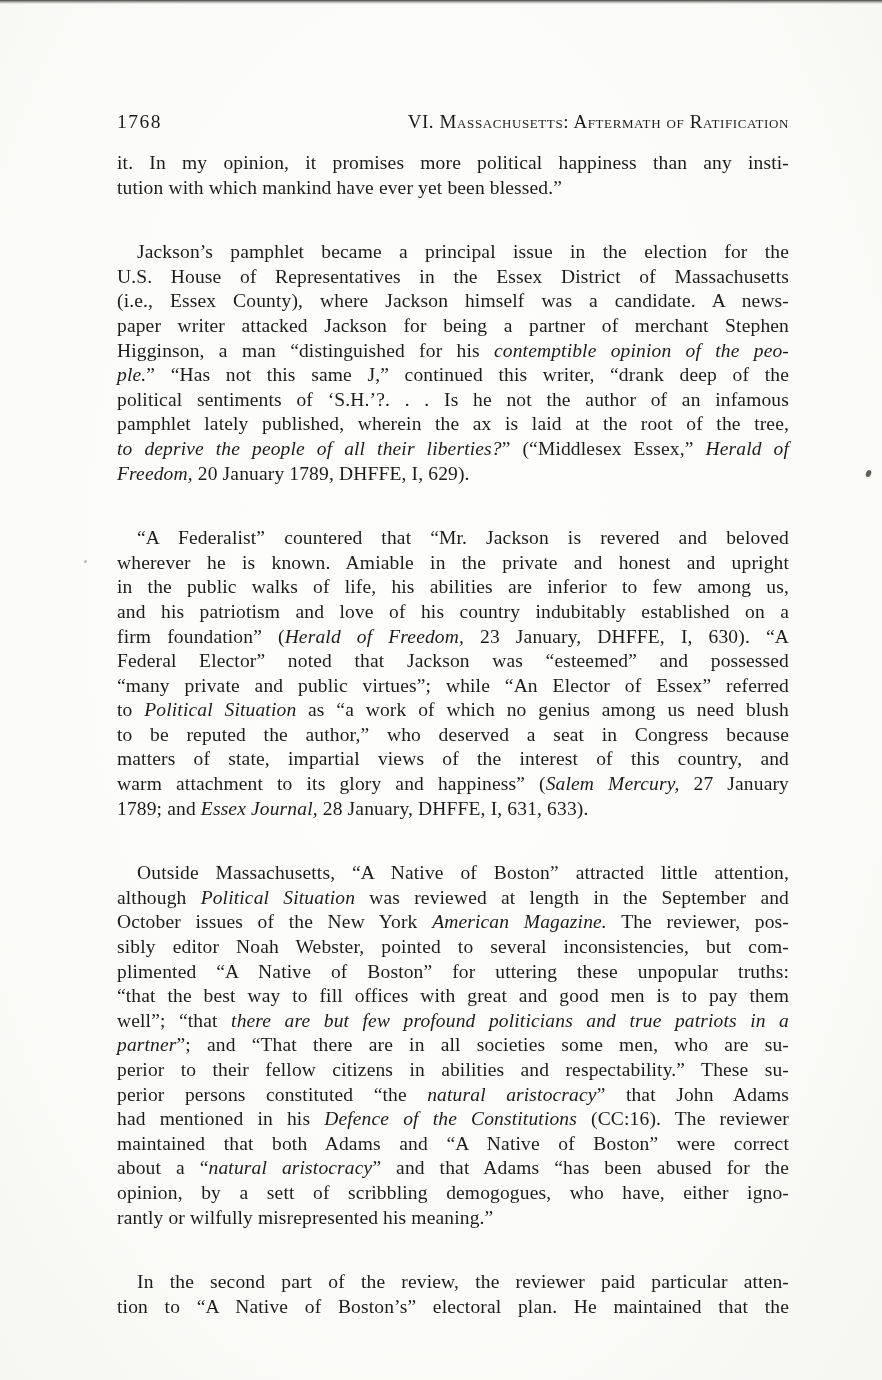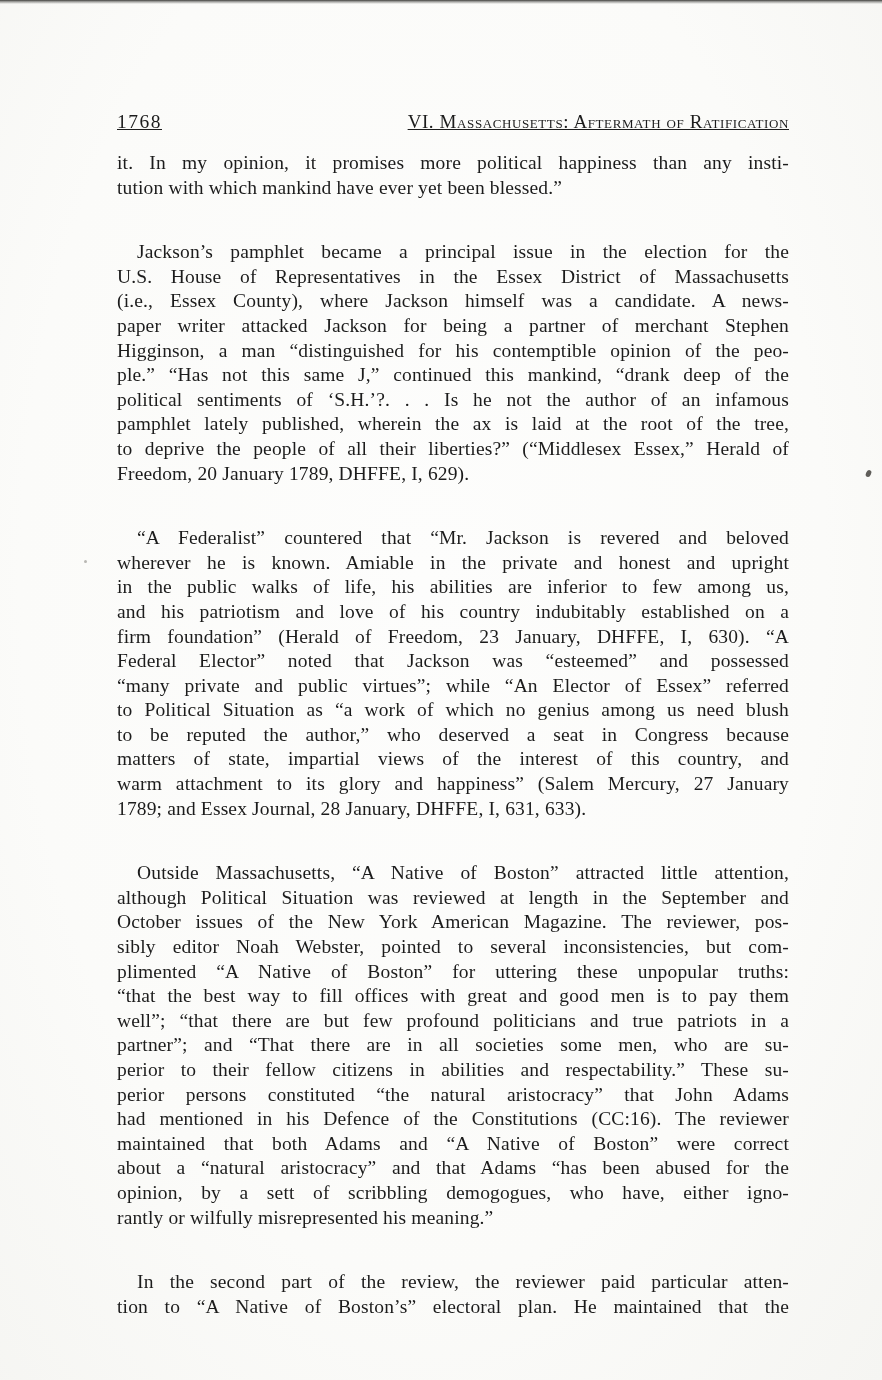--- a/index.html
+++ b/index.html
@@ -44,21 +44,20 @@
     opacity: 0.7;
   }
   .running-header {
     position: absolute;
     top: 111px;
     left: 117px;
     width: 672px;
     display: flex;
     justify-content: space-between;
     align-items: baseline;
-    text-decoration: underline;
   }
   .folio {
     font-size: 19.5px;
     letter-spacing: 1.5px;
   }
   .running-head {
     font-variant: small-caps;
     font-size: 19px;
     letter-spacing: 0.6px;
   }
@@ -76,41 +75,42 @@
     text-align-last: auto;
   }
   .line.j {
     text-align-last: justify;
   }
   .line.indent {
     text-indent: 20px;
     margin-top: 40px;
   }
   .it {
+    font-style: italic;
     margin-top: 8px;
   }
 </style>
 </head>
 <body>
 
 <div class="page">
   <div class="scan-edge-top"></div>
   <header class="running-header">
     <span class="folio">1768</span>
     <span class="running-head">VI. Massachusetts: Aftermath of Ratification</span>
   </header>
   <main class="text-block" id="text-block">
       <div class="line j"><span class="rm">it. In my opinion, it promises more political happiness than any insti-</span></div>
       <div class="line"><span class="rm">tution with which mankind have ever yet been blessed.”</span></div>
       <div class="line j indent"><span class="rm">Jackson’s pamphlet became a principal issue in the election for the</span></div>
       <div class="line j"><span class="rm">U.S. House of Representatives in the Essex District of Massachusetts</span></div>
       <div class="line j"><span class="rm">(i.e., Essex County), where Jackson himself was a candidate. A news-</span></div>
       <div class="line j"><span class="rm">paper writer attacked Jackson for being a partner of merchant Stephen</span></div>
       <div class="line j"><span class="rm">Higginson, a man “distinguished for his </span><span class="it">contemptible opinion of the peo-</span></div>
-      <div class="line j"><span class="it">ple.</span><span class="rm">” “Has not this same J,” continued this mankind, “drank deep of the</span></div>
+      <div class="line j"><span class="it">ple.</span><span class="rm">” “Has not this same J,” continued this writer, “drank deep of the</span></div>
       <div class="line j"><span class="rm">political sentiments of ‘S.H.’?. . . Is he not the author of an infamous</span></div>
       <div class="line j"><span class="rm">pamphlet lately published, wherein the ax is laid at the root of the tree,</span></div>
       <div class="line j"><span class="it">to deprive the people of all their liberties?</span><span class="rm">” (“Middlesex Essex,” </span><span class="it">Herald of</span></div>
       <div class="line"><span class="it">Freedom,</span><span class="rm"> 20 January 1789, DHFFE, I, 629).</span></div>
       <div class="line j indent"><span class="rm">“A Federalist” countered that “Mr. Jackson is revered and beloved</span></div>
       <div class="line j"><span class="rm">wherever he is known. Amiable in the private and honest and upright</span></div>
       <div class="line j"><span class="rm">in the public walks of life, his abilities are inferior to few among us,</span></div>
       <div class="line j"><span class="rm">and his patriotism and love of his country indubitably established on a</span></div>
       <div class="line j"><span class="rm">firm foundation” (</span><span class="it">Herald of Freedom,</span><span class="rm"> 23 January, DHFFE, I, 630). “A</span></div>
       <div class="line j"><span class="rm">Federal Elector” noted that Jackson was “esteemed” and possessed</span></div>

